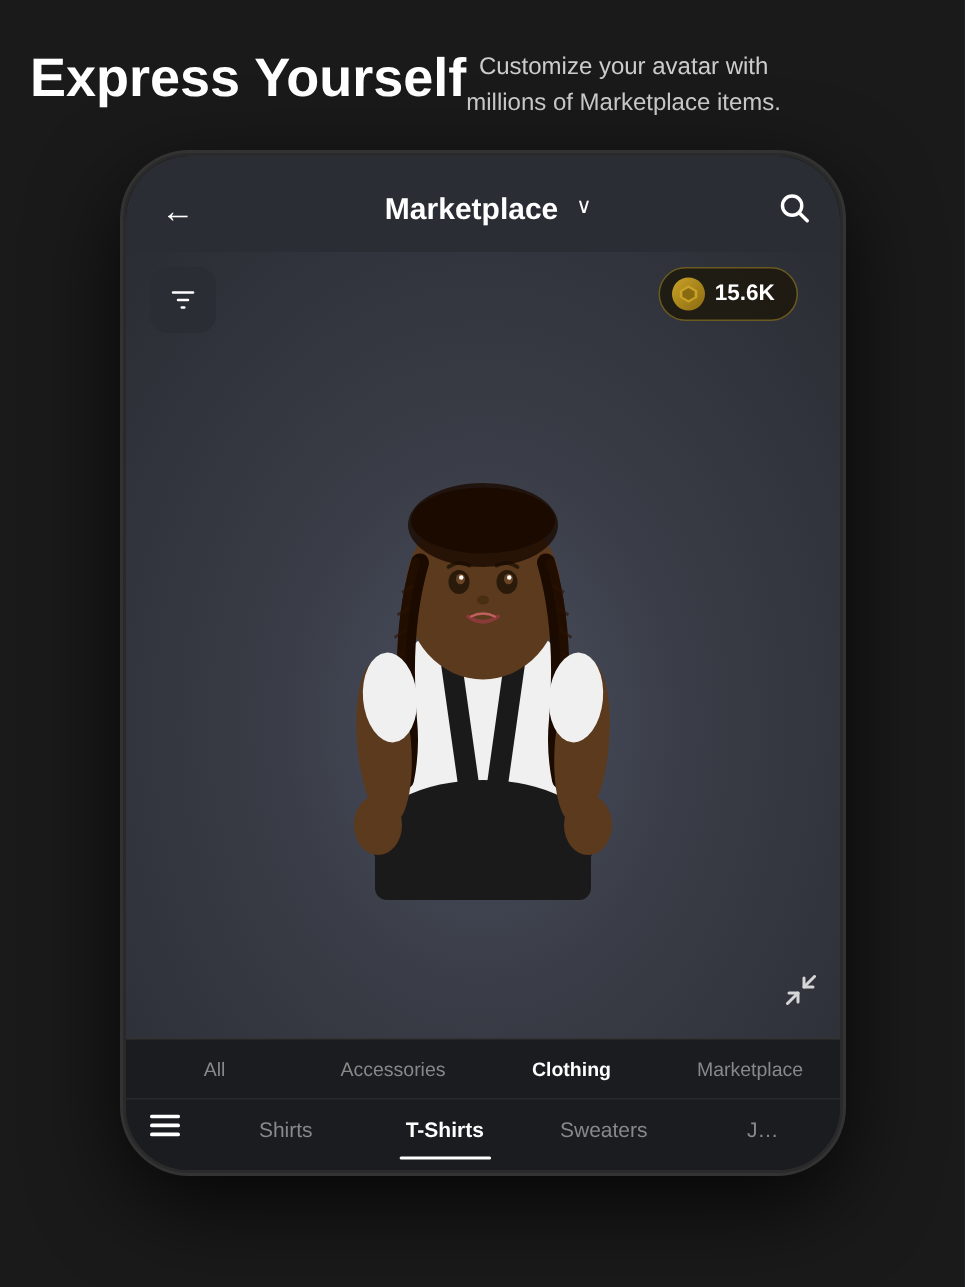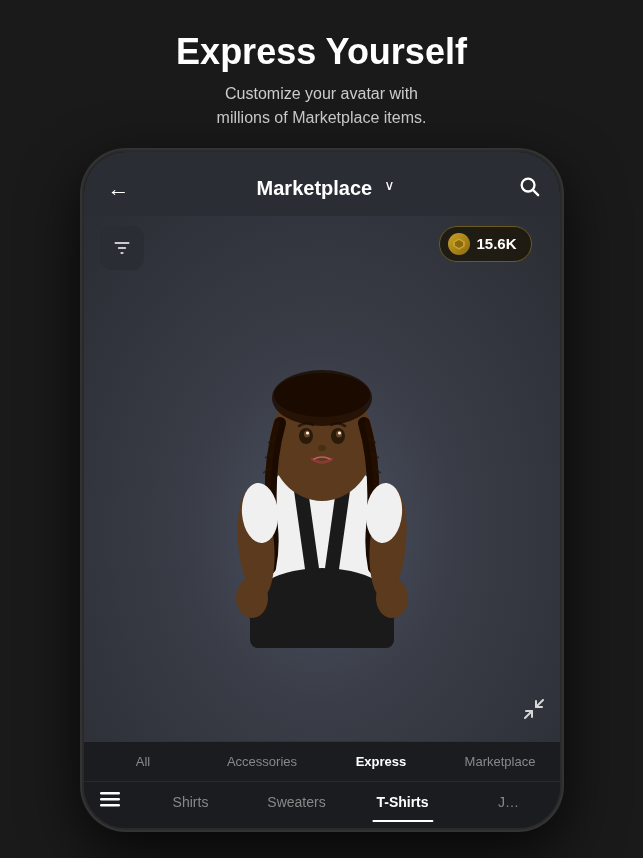--- a/index.html
+++ b/index.html
@@ -12,21 +12,21 @@
       overflow: hidden;
       display: flex;
       flex-direction: column;
       align-items: center;
     }
 
     .hero-section {
       width: 100%;
       padding: 32px 20px 20px;
       display: flex;
-      flex-direction: column;
+      flex-direction: row;
       align-items: center;
     }
 
     .hero-title {
       color: #ffffff;
       font-size: 36px;
       font-weight: 800;
       text-align: center;
       line-height: 1.1;
       margin-bottom: 10px;
@@ -371,43 +371,43 @@
     </div>
 
     <div class="category-tabs">
       <div class="category-tab">
         <span>All</span>
       </div>
       <div class="category-tab">
         <span>Accessories</span>
       </div>
       <div class="category-tab active">
-        <span>Express</span>
+        <span>Clothing</span>
       </div>
       <div class="category-tab">
         <span>Marketplace</span>
       </div>
     </div>
 
     <div class="sub-tabs">
       <div class="filter-sort-icon">
         <svg width="20" height="16" viewBox="0 0 20 16" fill="none">
           <rect y="0" width="20" height="2.5" rx="1.25" fill="white"></rect>
           <rect y="6" width="20" height="2.5" rx="1.25" fill="white"></rect>
           <rect y="12" width="20" height="2.5" rx="1.25" fill="white"></rect>
         </svg>
       </div>
       <div class="sub-tab">
         <span>Shirts</span>
       </div>
+      <div class="sub-tab active">
+        <span>T-Shirts</span>
+      </div>
       <div class="sub-tab">
         <span>Sweaters</span>
       </div>
-      <div class="sub-tab active">
-        <span>T-Shirts</span>
-      </div>
       <div class="sub-tab">
         <span>J…</span>
       </div>
     </div>
 
   </div>
 </div>
 
 </body></html>

